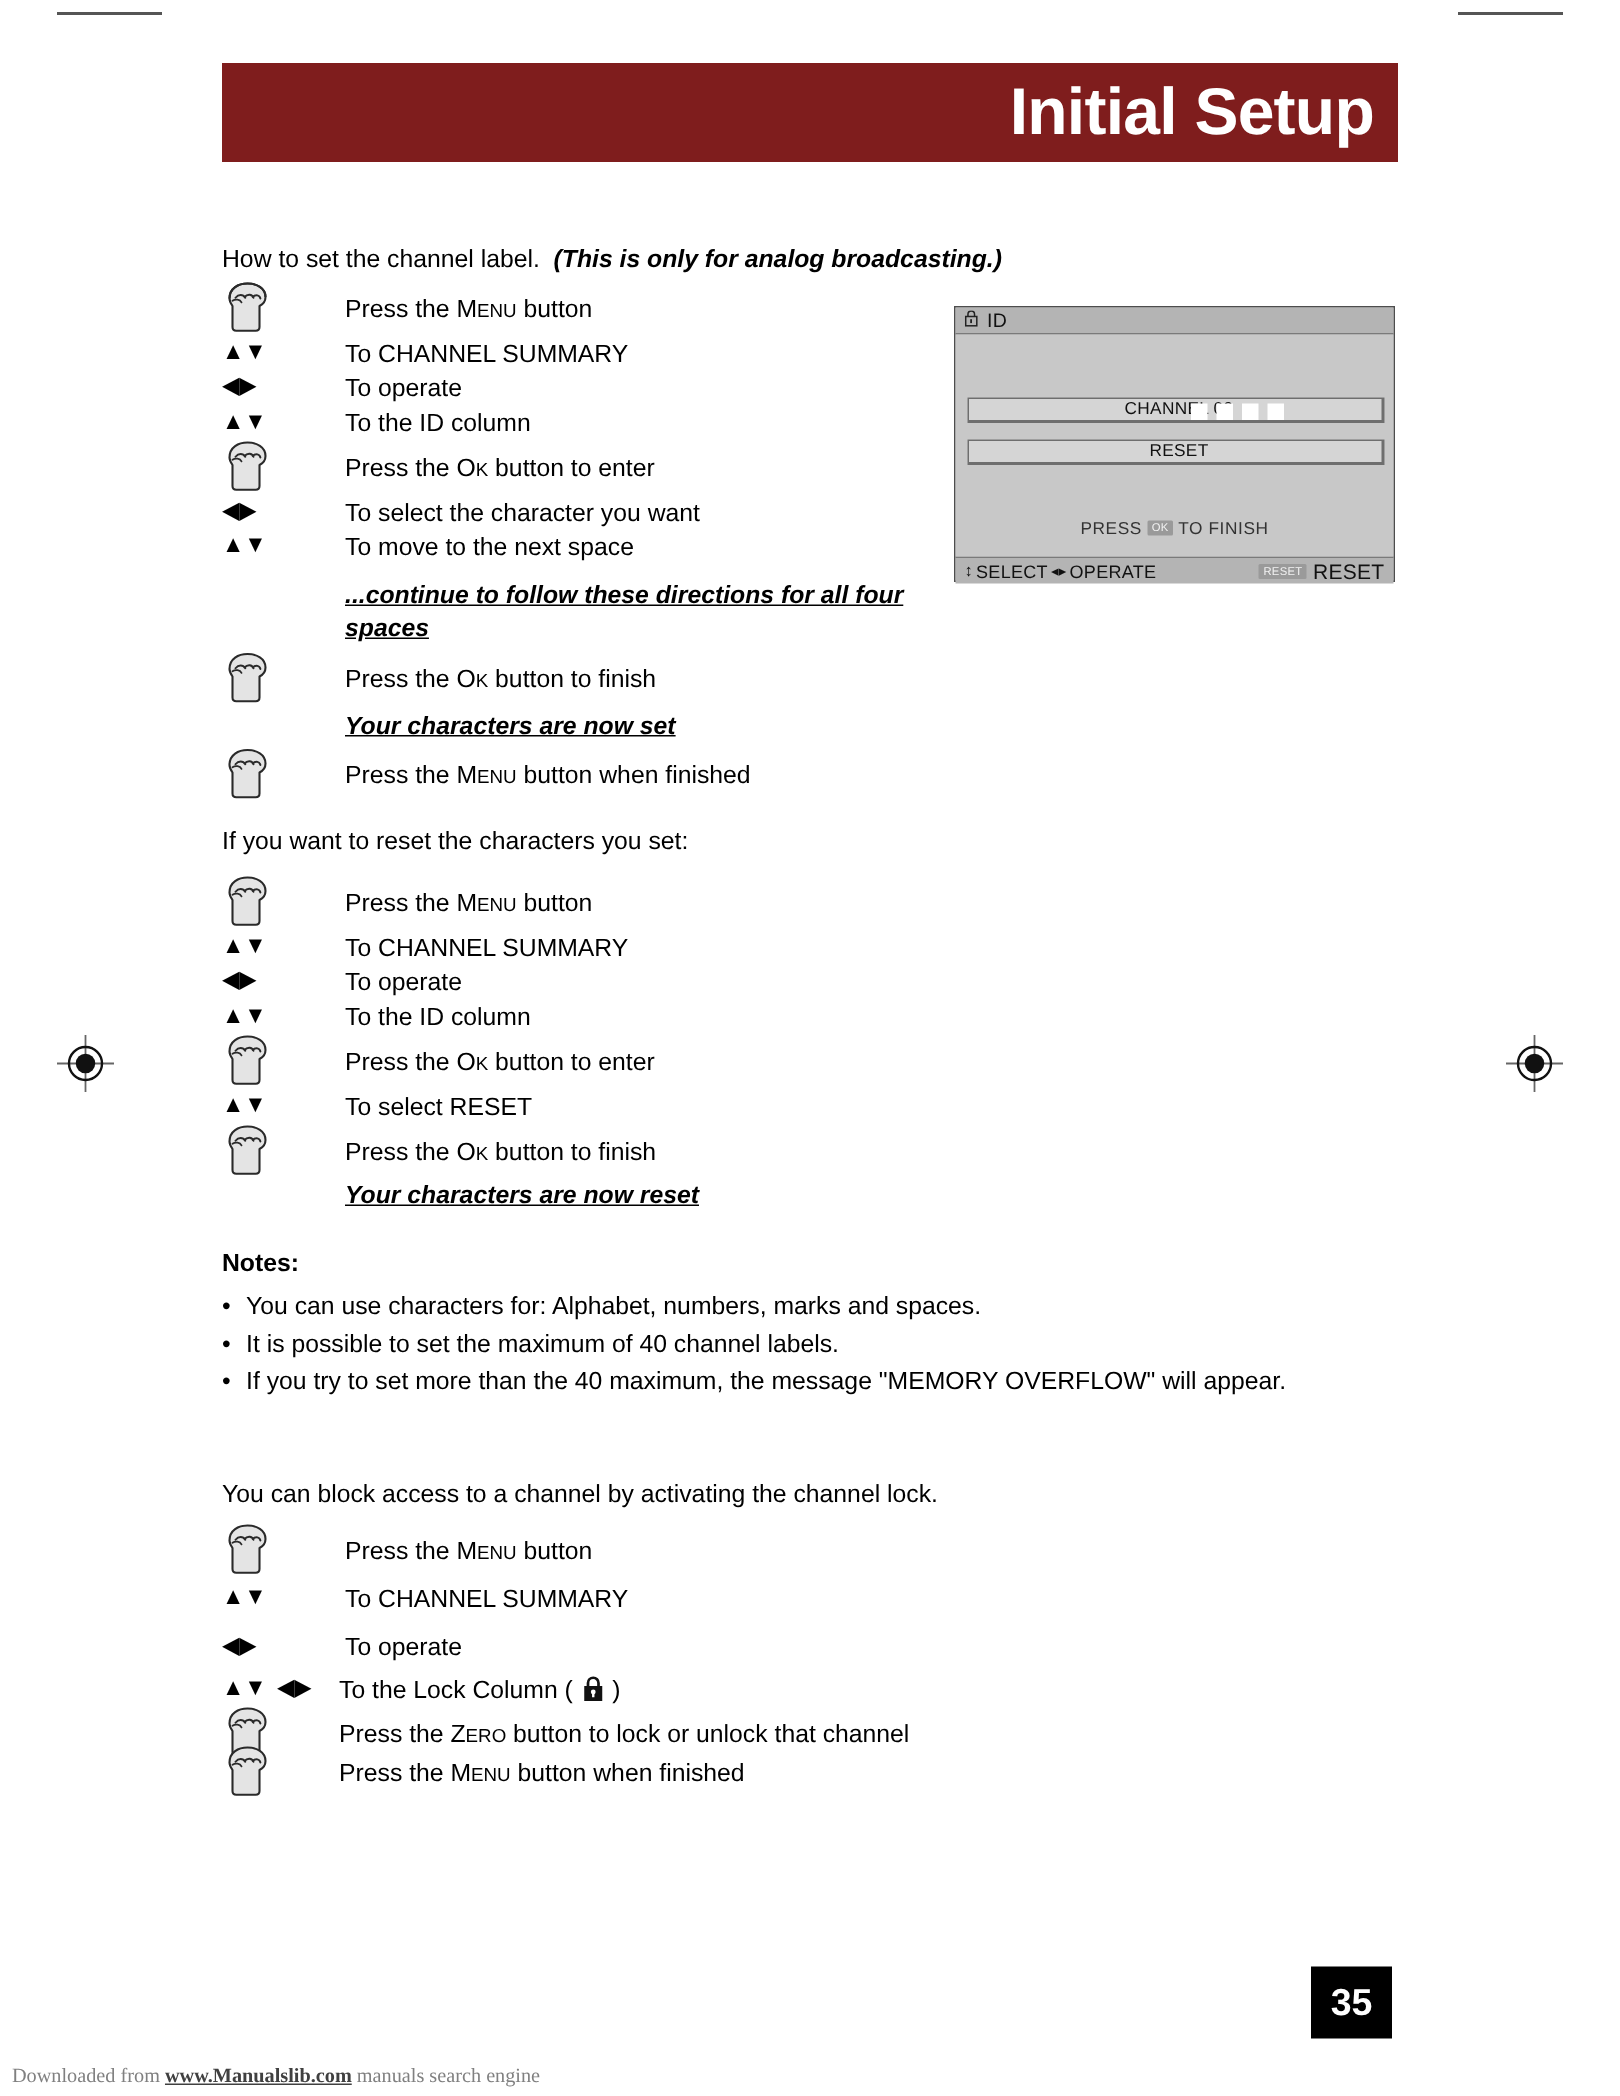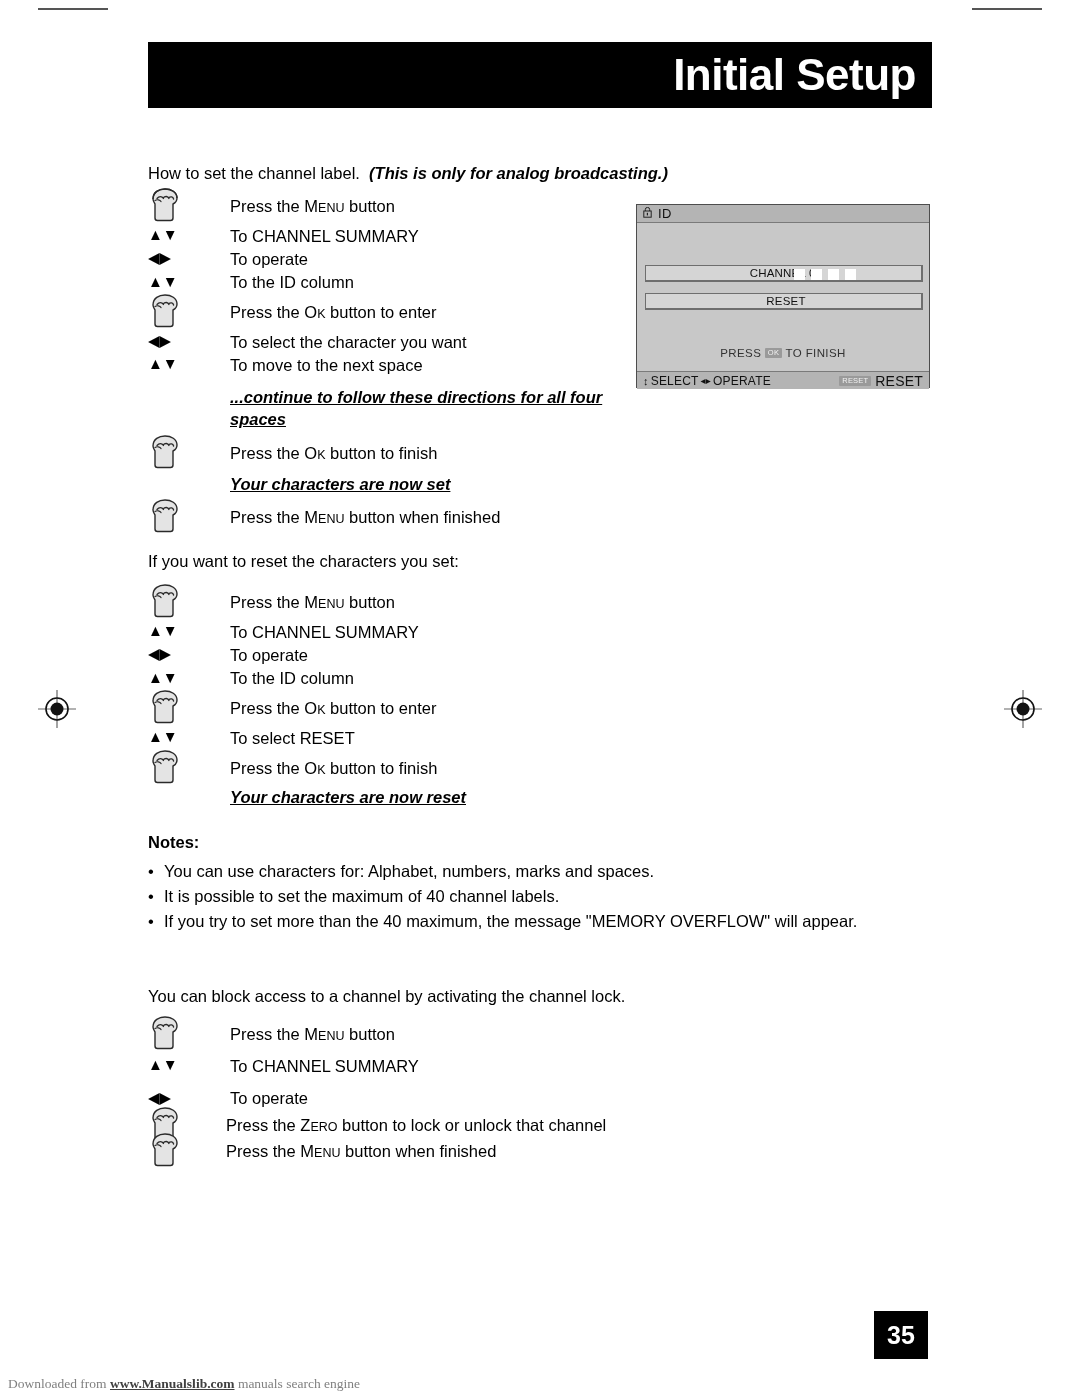--- a/index.html
+++ b/index.html
@@ -35,21 +35,21 @@
   .reg-left  { left: 38px;  top: 690px; }
   .reg-right { right: 38px; top: 690px; }
 
   
   .page-header {
     position: absolute;
     left: 148px;
     top: 42px;
     width: 784px;
     height: 66px;
-    background: #000000;
+    background: #7f1d1d;
     display: flex;
     align-items: center;
     justify-content: flex-end;
     box-sizing: border-box;
     padding-right: 16px;
   }
   .page-header .title {
     color: #ffffff;
     font-size: 44px;
     font-weight: bold;
@@ -516,20 +516,32 @@
       <span class="step-text">To CHANNEL SUMMARY</span>
     </div>
 
     <div class="step" style="margin-top:9px;">
       <span class="step-key">
           <span class="arrows horiz"></span>
         </span>
       <span class="step-text">To operate</span>
     </div>
 
+    <div class="step" style="margin-top:5px;">
+      <span class="step-key arrows-dual" style="width:78px;flex:0 0 78px;">
+        <span class="arrows vert"></span>
+          <span class="arrows horiz"></span>
+      </span>
+      <span class="step-text"><span>To the Lock Column ( </span><span class="inline-lock"><svg width="15" height="18" viewBox="0 0 15 18">
+              <path d="M4 7 V5 a3.5 3.5 0 0 1 7 0 V7" fill="none" stroke="#111" stroke-width="1.8"></path>
+              <rect x="1.5" y="7" width="12" height="10" fill="#111"></rect>
+              <circle cx="7.5" cy="11" r="1.6" fill="#fff"></circle>
+              <rect x="6.7" y="11" width="1.6" height="3.5" fill="#fff"></rect>
+            </svg></span><span> )</span></span>
+    </div>
 
     <div class="step" style="margin-top:3px;">
       <span class="step-key" style="width:78px;flex:0 0 78px;">
         <svg class="hand-icon" viewBox="0 0 34 36">
           <path d="M5 12 C5 5, 11 2, 17 2 C23 2, 29 5, 29 11 C29 14, 27 16, 25 17 L25 31 C25 32.5 24 33.5 22.5 33.5 L9.5 33.5 C8 33.5 7 32.5 7 31 L7 17 C6 15.5 5 14 5 12 Z" fill="#e4e4e4" stroke="#2a2a2a" stroke-width="1.4" stroke-linejoin="round"></path>
           <path d="M9 11.5 C11 9, 14 9, 15.5 11.5 M15 11 C17 8.8, 20 9, 21 11.5 M20.5 11 C22.5 9.2, 25 9.6, 25.6 12" fill="none" stroke="#2a2a2a" stroke-width="1.3" stroke-linecap="round"></path>
           <path d="M7 13.5 C9 12.2, 12 12.6, 13 14.6" fill="none" stroke="#2a2a2a" stroke-width="1.2" stroke-linecap="round"></path>
         </svg>
       </span>
       <span class="step-text"><span>Press the </span><span class="sc"><span class="big">Z</span><span class="small">ERO</span></span><span> button to lock or unlock that channel</span></span>

